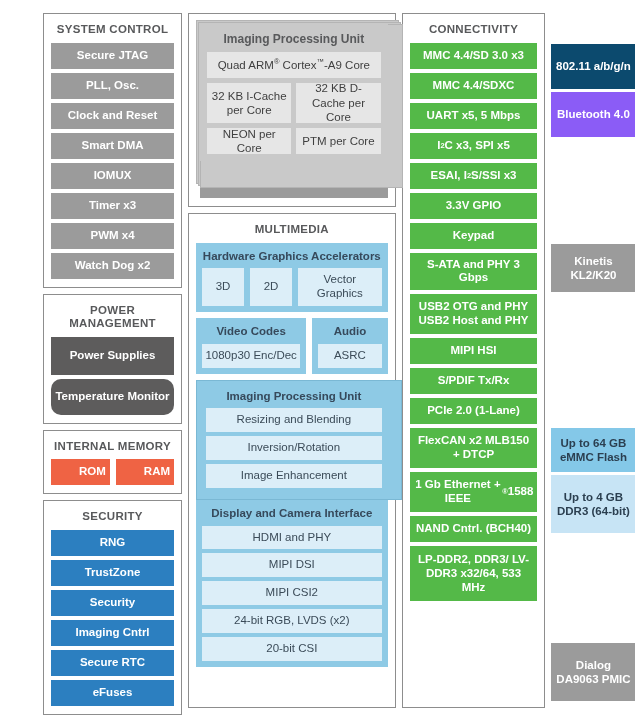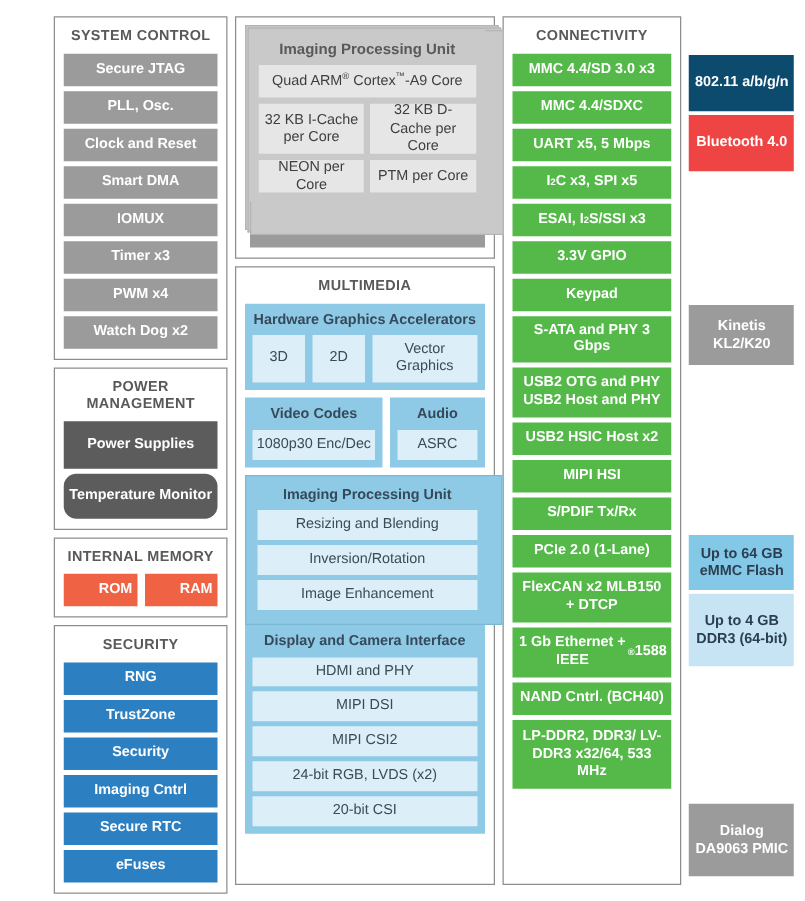--- a/index.html
+++ b/index.html
@@ -144,21 +144,21 @@
   #conn .blk.t3 { min-height: 55px; }
 
   
   .ext {
     position: absolute; left: 0; width: 84px;
     display: flex; align-items: center; justify-content: center;
     text-align: center; font-size: 11.5px; font-weight: bold;
     line-height: 1.25; color: #ffffff; padding: 4px;
   }
   .e-lgray { background: #0c4a6e; }
-  .e-dgray { background: #ef4444; }
+  .e-dgray { background: #8b5cf6; }
   .e-mgray { background: #9b9b9b; }
   .e-blue  { background: #84c8e8; color: #2b3f50; }
   .e-lblue { background: #c7e4f5; color: #2b3f50; }
 
   sup { font-size: 7.5px; vertical-align: super; line-height: 0; }
 </style>
 </head>
 <body>
 
 <div id="root">
@@ -294,21 +294,20 @@
       <div>
           <div class="blk g-green">MMC 4.4/SD 3.0 x3</div>
           <div class="blk g-green">MMC 4.4/SDXC</div>
           <div class="blk g-green">UART x5, 5 Mbps</div>
           <div class="blk g-green">I<sup>2</sup>C x3, SPI x5</div>
           <div class="blk g-green">ESAI, I<sup>2</sup>S/SSI x3</div>
           <div class="blk g-green">3.3V GPIO</div>
           <div class="blk g-green">Keypad</div>
           <div class="blk g-green">S-ATA and PHY 3 Gbps</div>
           <div class="blk g-green t2">USB2 OTG and PHY USB2 Host and PHY</div>
-          <div class="blk g-green">USB2 HSIC Host x2</div>
           <div class="blk g-green">MIPI HSI</div>
           <div class="blk g-green">S/PDIF Tx/Rx</div>
           <div class="blk g-green">PCIe 2.0 (1-Lane)</div>
           <div class="blk g-green t2">FlexCAN x2 MLB150 + DTCP</div>
           <div class="blk g-green t2">1 Gb Ethernet + IEEE<sup>®</sup> 1588</div>
           <div class="blk g-green">NAND Cntrl. (BCH40)</div>
           <div class="blk g-green t3">LP-DDR2, DDR3/ LV-DDR3 x32/64, 533 MHz</div>
         </div>
     </div>
   </div>

